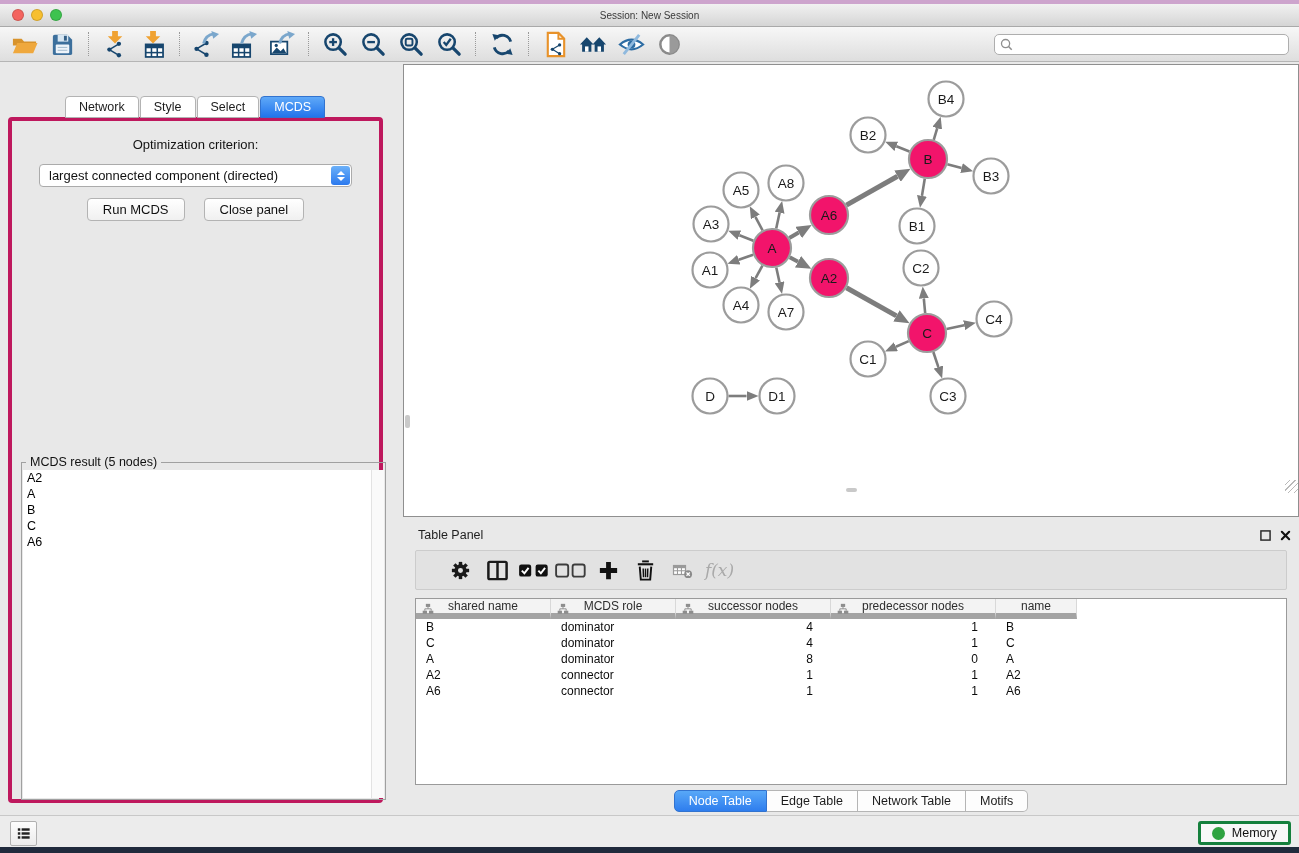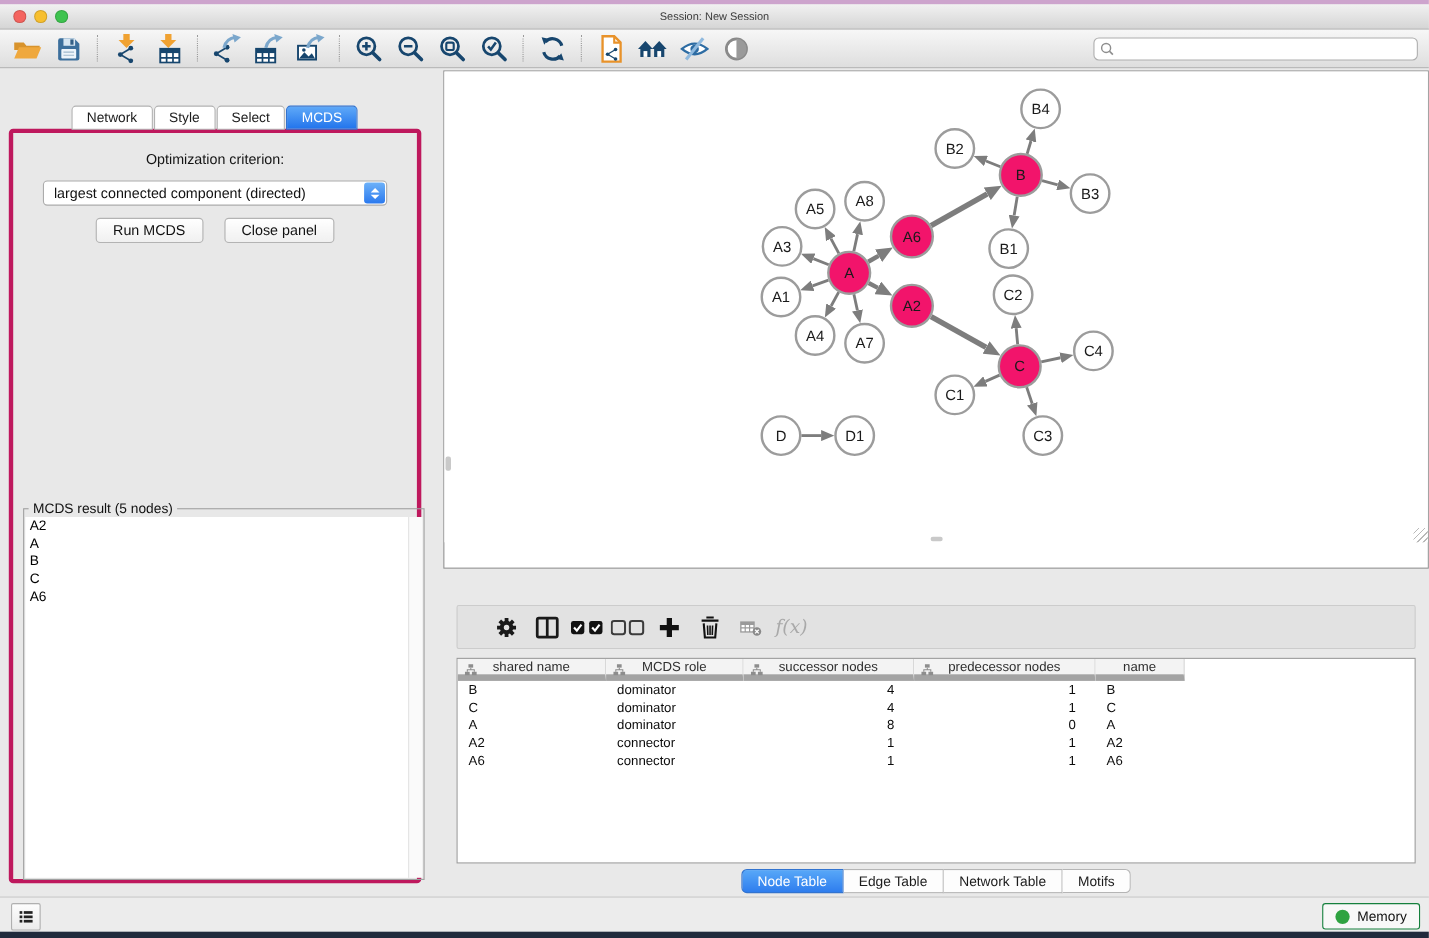--- a/index.html
+++ b/index.html
@@ -98,21 +98,21 @@
   .tp-tab:first-child { border-left:1px solid #b5b5b5; border-radius:5px 0 0 5px; }
   .tp-tab:last-child { border-radius:0 5px 5px 0; }
   .tp-tab.active { background:linear-gradient(#58a8f8,#2e7dee); color:#fff; border-color:#3273cf; }
 
   
   #status-bar { position:absolute; left:0; top:815px; width:1299px; height:32px; background:#ececec; border-top:1px solid #c8c8c8; }
   #layout-btn { position:absolute; left:10px; top:5px; width:27px; height:25px; background:linear-gradient(#fdfdfd,#ebebeb);
     border:1px solid #b0b0b0; border-radius:2px; display:flex; align-items:center; justify-content:center; }
   #layout-btn svg { width:17px; height:17px; }
   #memory-btn { position:absolute; right:8px; top:5px; height:24px; padding:0 11px; background:#f8f8f8;
-    border:1px solid #15803d; border-radius:3px; display:flex; align-items:center; gap:7px; }
+    border:3px solid #15803d; border-radius:3px; display:flex; align-items:center; gap:7px; }
   #memory-btn .dot { width:13px; height:13px; border-radius:50%; background:#2fa341; }
   #memory-btn .lbl { font-size:12.5px; color:#111; }
   #bottom-strip { position:absolute; left:0; top:847px; width:1299px; height:6px; background:#202a3c; }
 </style>
 </head>
 <body>
 
 <svg width="0" height="0" style="position:absolute">
   <defs>
     <g id="g-share">
@@ -568,20 +568,31 @@
           </g>
         </g>
     </svg>
     <div id="nw-vthumb"></div>
     <div id="nw-hthumb"></div>
     <div id="nw-grip"></div>
   </div>
 </div>
 
 <div id="table-panel">
+  <div class="panel-header">
+    <span class="panel-title" style="margin-left:15px">Table Panel</span>
+    <span class="ph-icons">
+      <svg>
+          <use href="#i-float"></use>
+        </svg>
+      <svg>
+          <use href="#i-close"></use>
+        </svg>
+    </span>
+  </div>
   <div id="tp-toolbar">
       <div class="tp-btn">
         <svg>
           <use href="#i-table-settings"></use>
         </svg>
       </div>
       <div class="tp-btn">
         <svg>
           <use href="#i-show-columns"></use>
         </svg>

